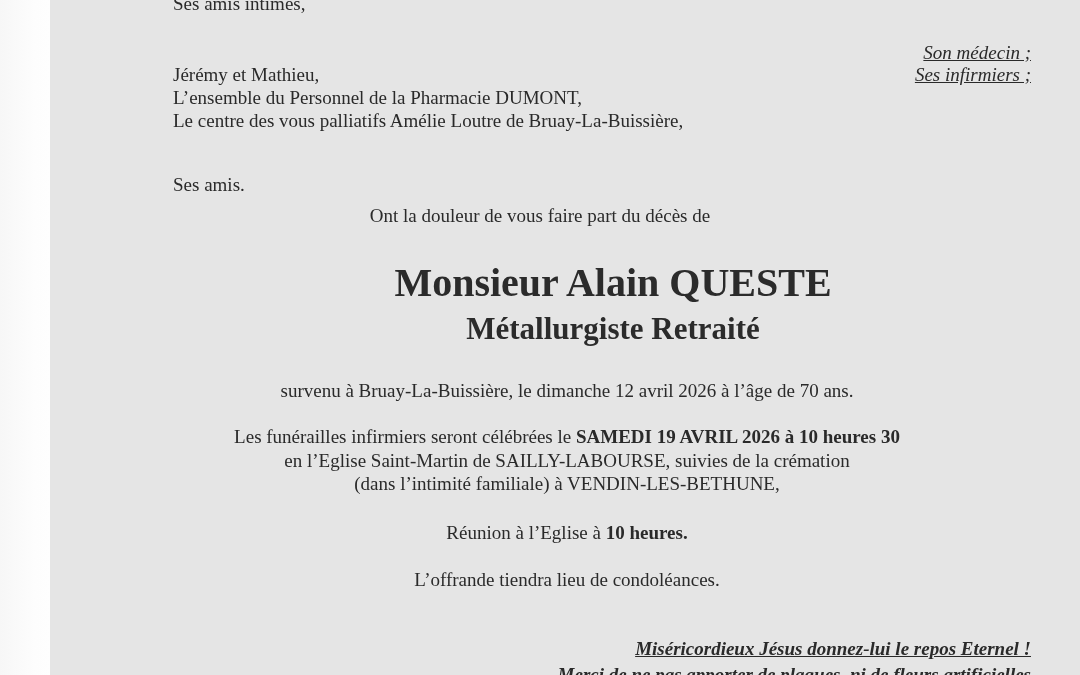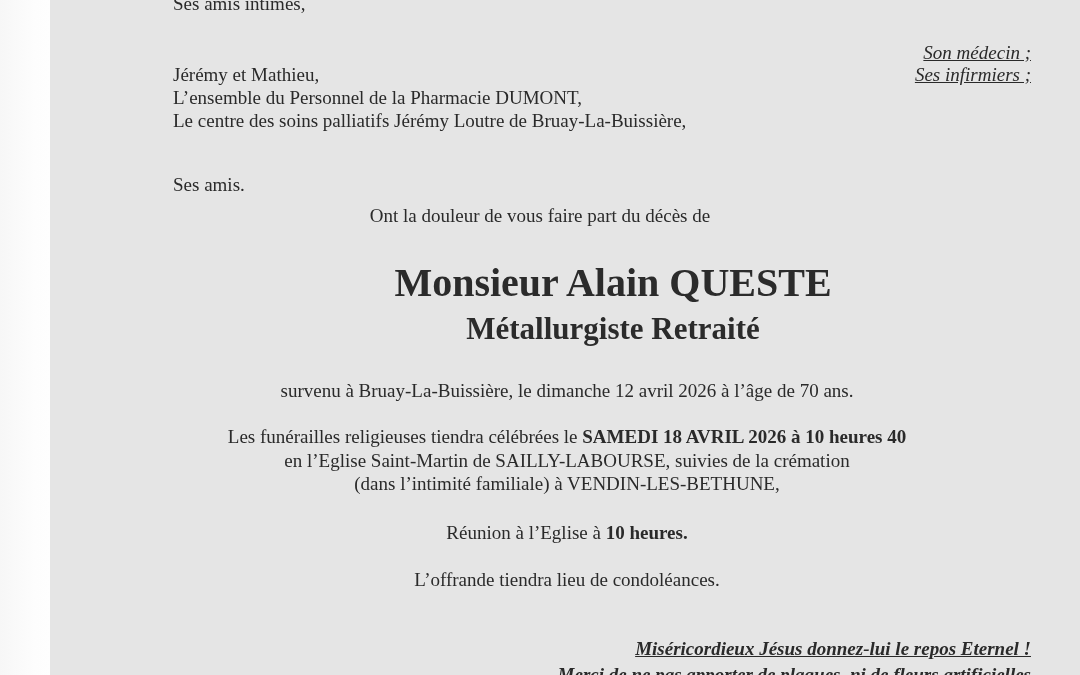--- a/index.html
+++ b/index.html
@@ -82,33 +82,33 @@
   <div class="scan-edge"></div>
 
   <div class="line left" style="top:-7px;">Ses amis intimes,</div>
 
   <div class="right-it" style="top:42px;">Son médecin ;</div>
 
   <div class="line left" style="top:64px;">Jérémy et Mathieu,</div>
   <div class="right-it" style="top:64px;">Ses infirmiers ;</div>
 
   <div class="line left" style="top:87px;text-align:right;">L’ensemble du Personnel de la Pharmacie DUMONT,</div>
-  <div class="line left" style="top:110px;">Le centre des soins palliatifs Jérémy Loutre de Bruay-La-Buissière,</div>
+  <div class="line left" style="top:110px;">Le centre des vous palliatifs Amélie Loutre de Bruay-La-Buissière,</div>
 
   <div class="line left" style="top:158px;margin-top:16px;">Ses amis.</div>
 
   <div class="line center" style="top:205px;">Ont la douleur de vous faire part du décès de</div>
 
   <div class="title" style="top:261px;">Monsieur Alain QUESTE</div>
   <div class="subtitle" style="top:312px;">Métallurgiste Retraité</div>
 
   <div class="line center" style="top:380px; left:27px;">survenu à Bruay-La-Buissière, le dimanche 12 avril 2026 à l’âge de 70 ans.</div>
 
   <div class="line center" style="top:426px; left:27px;">
-    <span>Les funérailles religieuses tiendra célébrées le </span><span class="b">SAMEDI 18 AVRIL 2026 à 10 heures 40</span>
+    <span>Les funérailles infirmiers seront célébrées le </span><span class="b">SAMEDI 19 AVRIL 2026 à 10 heures 30</span>
   </div>
   <div class="line center" style="top:450px; left:27px;">en l’Eglise Saint-Martin de SAILLY-LABOURSE, suivies de la crémation</div>
   <div class="line center" style="top:473px; left:27px;">(dans l’intimité familiale) à VENDIN-LES-BETHUNE,</div>
 
   <div class="line center" style="top:522px; left:27px;">
     <span>Réunion à l’Eglise à </span><span class="b">10 heures.</span>
   </div>
 
   <div class="line center" style="top:569px; left:27px;">L’offrande tiendra lieu de condoléances.</div>
 

